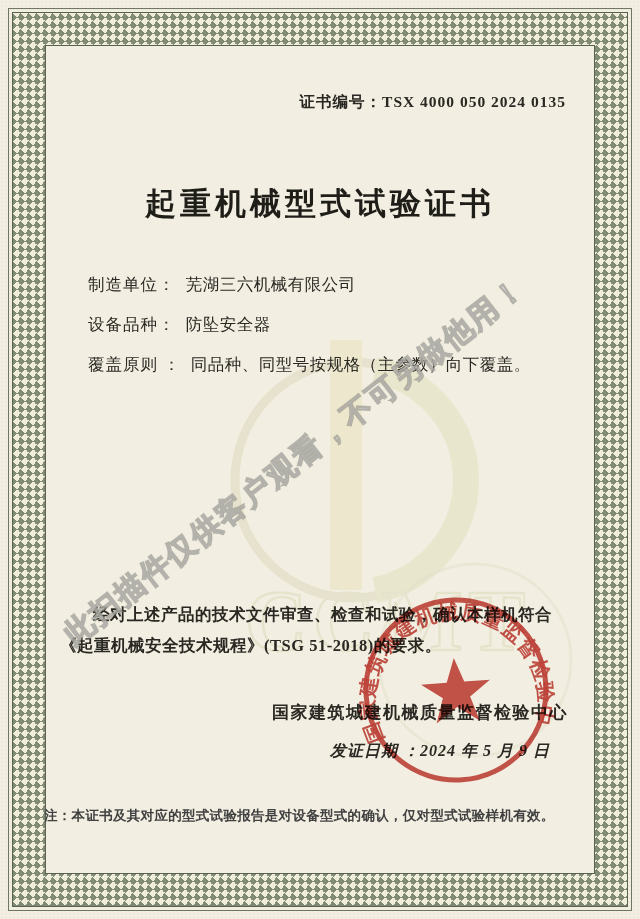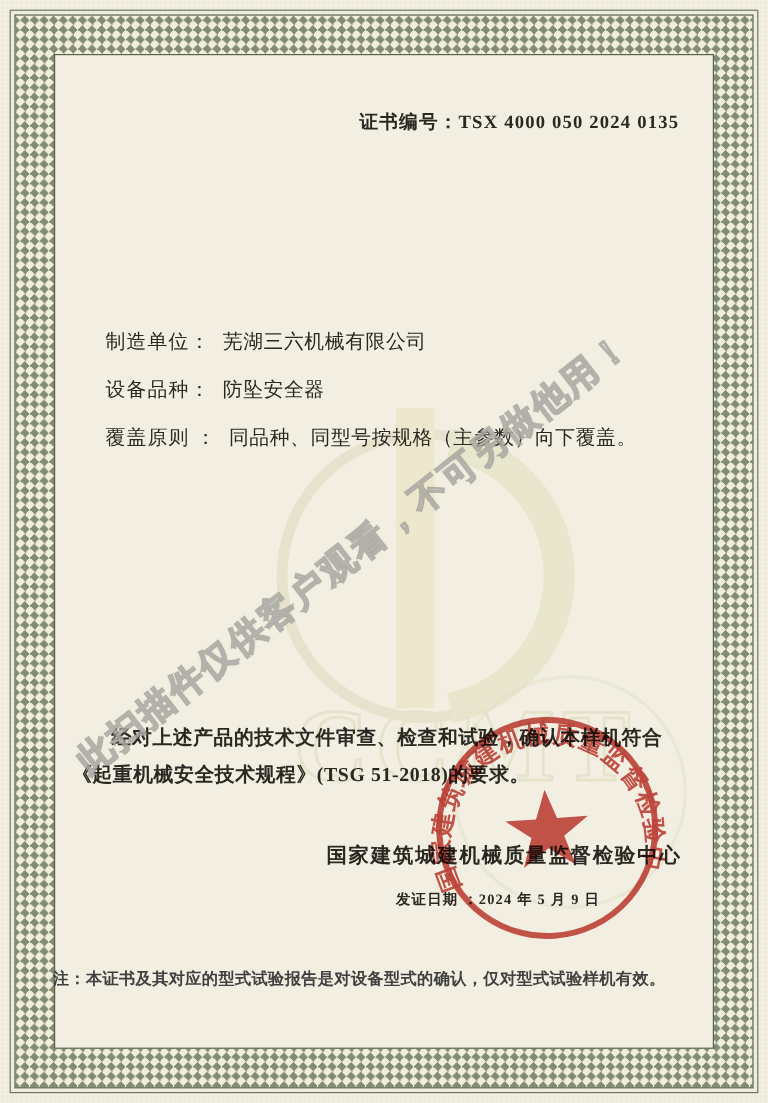--- a/index.html
+++ b/index.html
@@ -45,21 +45,21 @@
     position:absolute;left:60px;top:599px;width:520px;
     font-size:16.5px;font-weight:bold;line-height:31px;
     text-indent:2em;color:#2a2822;letter-spacing:0.5px;
   }
   .issuer{
     position:absolute;top:701px;right:72px;
     font-size:17px;font-weight:bold;letter-spacing:1.5px;color:#2a2822;
   }
   .issue-date{
     position:absolute;top:741px;left:330px;
-    font-size:12px;font-weight:bold;letter-spacing:1px;color:#2a2822;
+    font-size:16px;font-weight:bold;letter-spacing:1px;color:#2a2822;font-style:italic;
   }
   .note{
     position:absolute;top:807px;left:44px;right:40px;
     font-size:13.5px;font-weight:bold;letter-spacing:0.3px;color:#404040;
   }
   
   .bg-logo{position:absolute;left:225px;top:340px;opacity:0.55;pointer-events:none;}
   .ghost-ring{position:absolute;left:370px;top:555px;opacity:0.5;pointer-events:none;}
   
   .seal{
@@ -98,20 +98,21 @@
 <svg class="ghost-ring" width="210" height="210" viewBox="0 0 210 210">
   <circle cx="105" cy="105" r="96" fill="none" stroke="#e3e0cc" stroke-width="3"></circle>
 </svg>
 
 <div class="content">
 
   <div class="cert-no">
     <span>证书编号：</span><span>TSX 4000 050 2024 0135</span>
   </div>
 
+  <div class="title">起重机械型式试验证书</div>
 
   <div class="fields">
     <div class="field-row">
       <span class="lbl">制造单位：</span>
       <span class="val">芜湖三六机械有限公司</span>
     </div>
     <div class="field-row">
       <span class="lbl">设备品种：</span>
       <span class="val">防坠安全器</span>
     </div>

